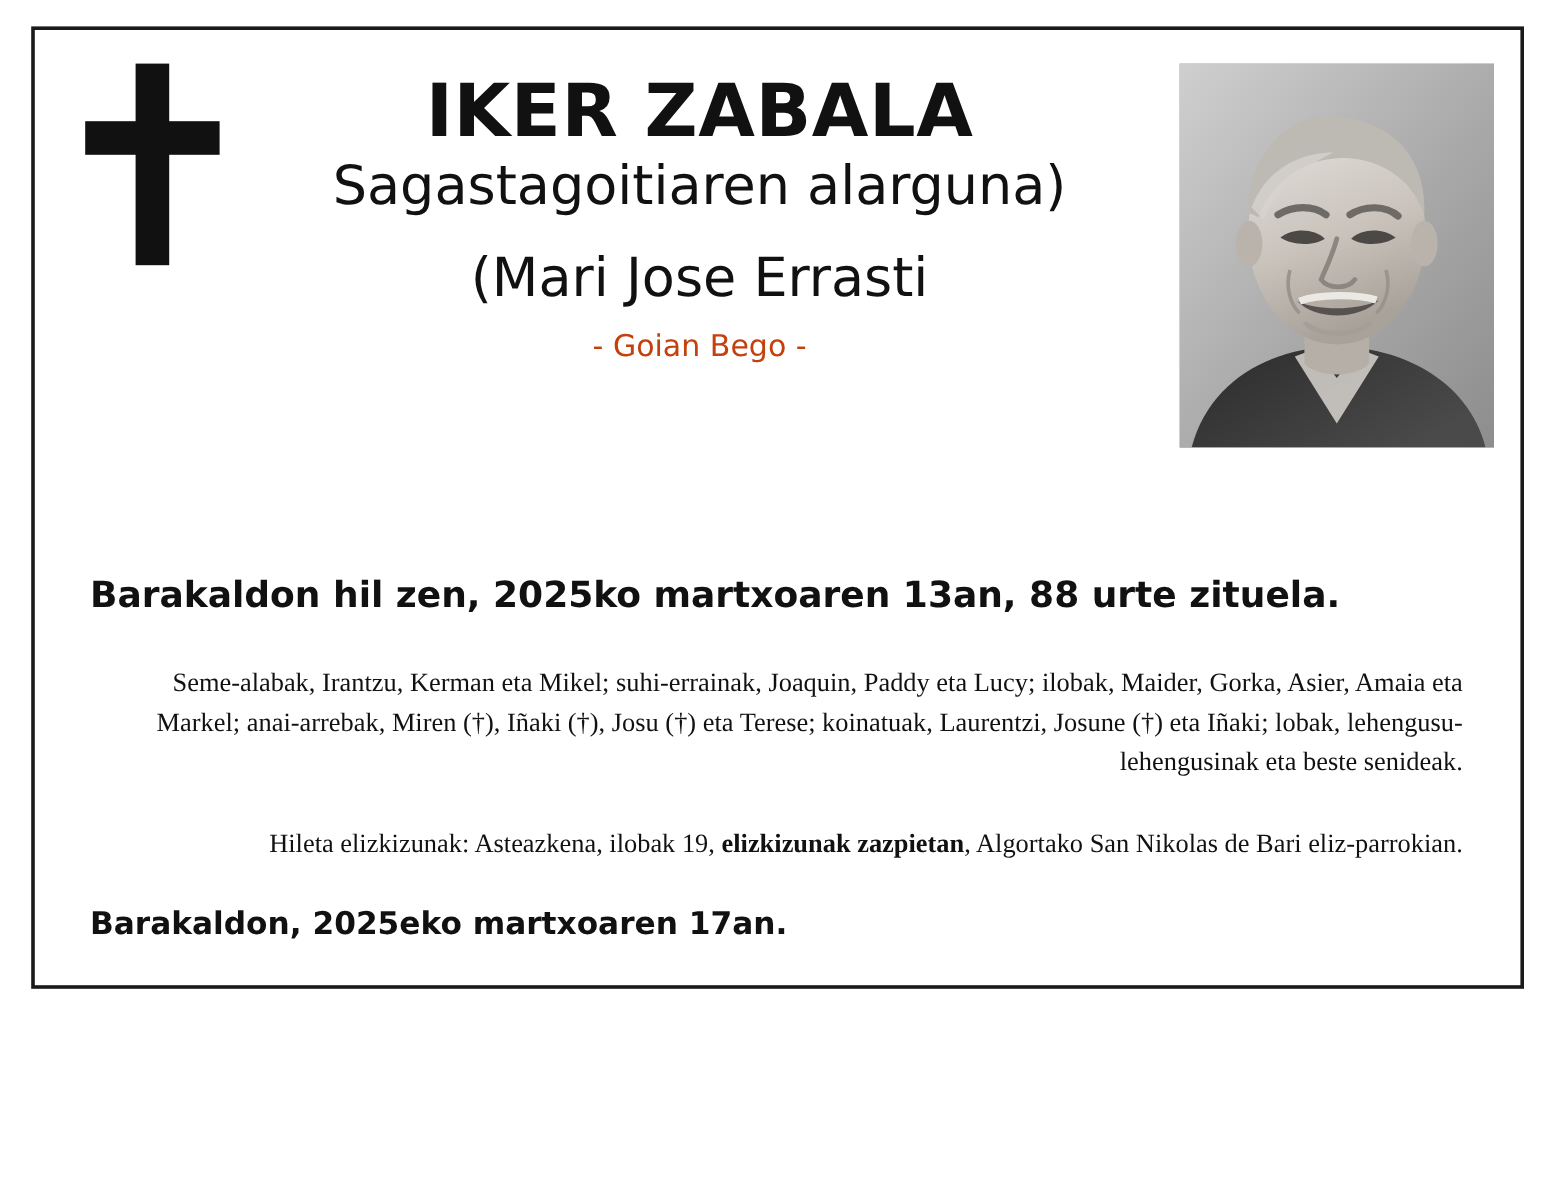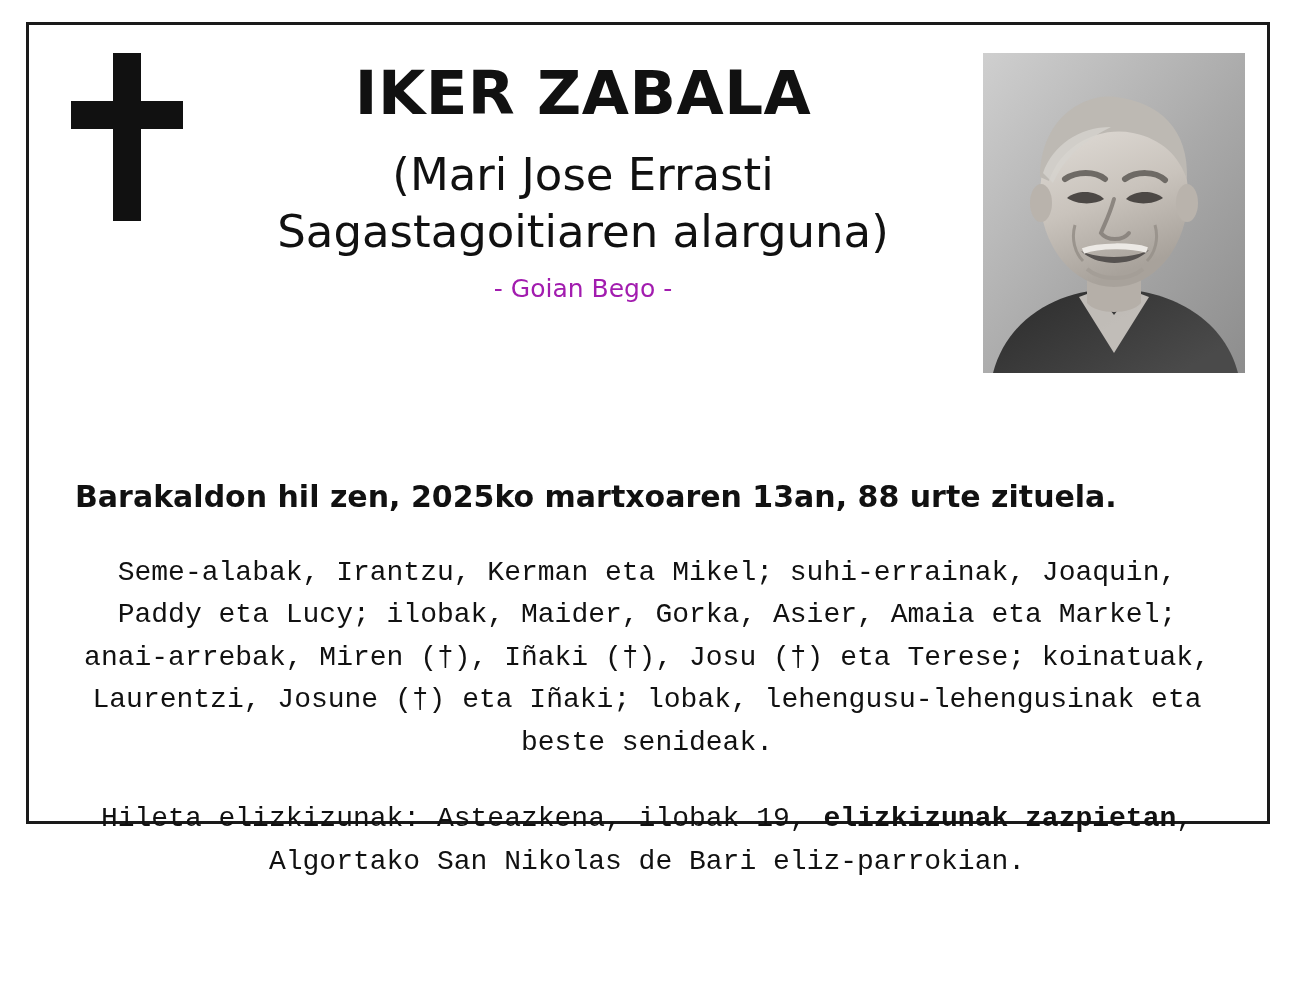--- a/index.html
+++ b/index.html
@@ -89,46 +89,46 @@
     font-family: "DejaVu Sans", sans-serif;
     font-weight: normal;
     font-size: 45px;
     line-height: 1.25;
     color: #111111;
     margin: 20px 0 0 0;
   }
   .goian {
     font-family: "DejaVu Sans", sans-serif;
     font-size: 25px;
-    color: #a21caf;
+    color: #c2410c;
     margin: 14px 0 0 0;
   }
 
   
   .body-area {
     position: absolute;
     left: 46px;
     right: 48px;
     top: 452px;
   }
   .lead {
     font-family: "DejaVu Sans", sans-serif;
     font-weight: bold;
     font-size: 30px;
     line-height: 1.35;
     margin: 0 0 34px 0;
     color: #111111;
   }
   .para {
-    font-family: Liberation Mono, monospace;
-    font-size: 28px;
+    font-family: Liberation Serif, serif;
+    font-size: 22px;
     line-height: 1.52;
     margin: 0 0 34px 0;
     color: #111111;
-    text-align: center;
+    text-align: right;
   }
   .para b { font-weight: bold; }
   .closing {
     font-family: "DejaVu Sans", sans-serif;
     font-weight: bold;
     font-size: 26px;
     line-height: 1.35;
     margin: 12px 0 0 0;
     color: #111111;
   }
@@ -190,25 +190,26 @@
 
         <path d="M92 172 C 88 186, 92 200, 100 208" stroke="#9a948d" stroke-width="3" fill="none"></path>
         <path d="M172 172 C 176 186, 172 200, 164 208" stroke="#9a948d" stroke-width="3" fill="none"></path>
 
         <path d="M104 216 C 118 228, 146 228, 160 216" stroke="#a49e97" stroke-width="4" fill="none"></path>
       </svg>
     </div>
 
     <div class="header">
       <div class="name">IKER ZABALA</div>
+      <div class="subname" style="margin-top:0;">Sagastagoitiaren alarguna)</div>
       <div class="subname">(Mari Jose Errasti</div>
-      <div class="subname" style="margin-top:0;">Sagastagoitiaren alarguna)</div>
       <div class="goian">- Goian Bego -</div>
     </div>
 
     <div class="body-area">
       <p class="lead">Barakaldon hil zen, 2025ko martxoaren 13an, 88 urte zituela.</p>
       <p class="para">Seme-alabak, Irantzu, Kerman eta Mikel; suhi-errainak, Joaquin, Paddy eta Lucy; ilobak, Maider, Gorka, Asier, Amaia eta Markel; anai-arrebak, Miren (†), Iñaki (†), Josu (†) eta Terese; koinatuak, Laurentzi, Josune (†) eta Iñaki; lobak, lehengusu-lehengusinak eta beste senideak.</p>
       <p class="para"><span>Hileta elizkizunak: Asteazkena, ilobak 19, </span><b>elizkizunak zazpietan</b><span>, Algortako San Nikolas de Bari eliz-parrokian.</span></p>
+      <p class="closing">Barakaldon, 2025eko martxoaren 17an.</p>
     </div>
 
   </div>
 </div>
 
 </body></html>

